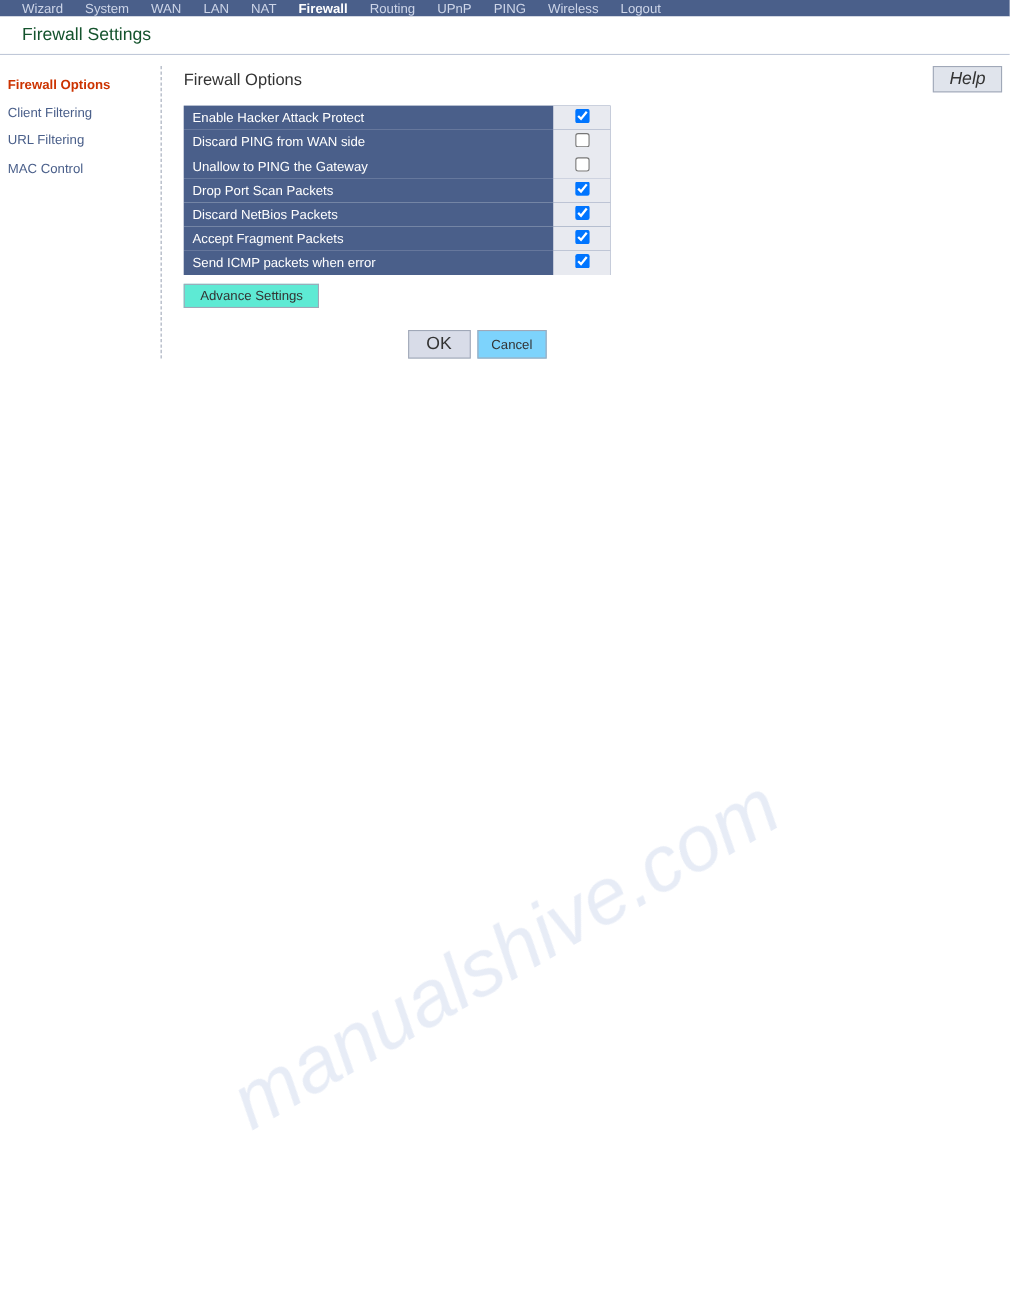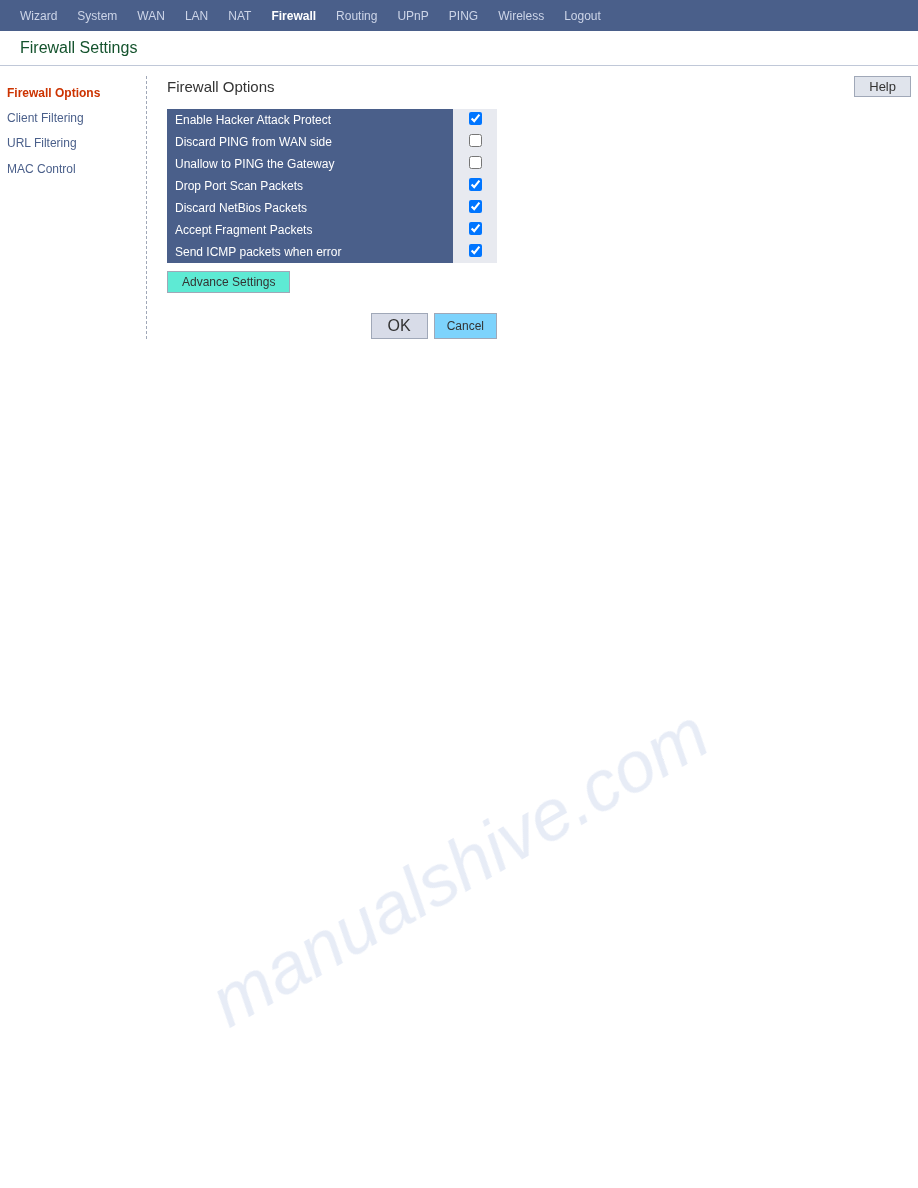--- a/index.html
+++ b/index.html
@@ -9,21 +9,21 @@
       font-size: 13px;
       color: #333;
     }
 
     
     .navbar {
       background: #4a5f8a;
       display: flex;
       align-items: center;
       padding: 0 10px;
-      height: 31px;
+      height: 15px;
     }
     .navbar a {
       color: #cdd5e8;
       text-decoration: none;
       padding: 0 10px;
       font-size: 12px;
       line-height: 28px;
     }
     .navbar a.active {
       color: #ffffff;
@@ -84,28 +84,29 @@
     }
     .content-header h2 {
       font-size: 15px;
       font-weight: normal;
       color: #333;
     }
     .help-btn {
       background: #e0e4ec;
       border: 1px solid #a0a8b8;
       padding: 2px 14px;
-      font-size: 13px;
-      cursor: pointer;
-      color: #333;
+      font-size: 16px;
+      cursor: pointer;
+      color: #333;
+      font-style: italic;
     }
 
     
     .options-table {
-      width: 330px;
+      width: 388px;
       border-collapse: collapse;
     }
     .options-table tr {
       background: #4a5f8a;
     }
     .options-table tr td.label-cell {
       color: #ffffff;
       font-size: 12px;
       padding: 4px 8px;
       width: 260px;

